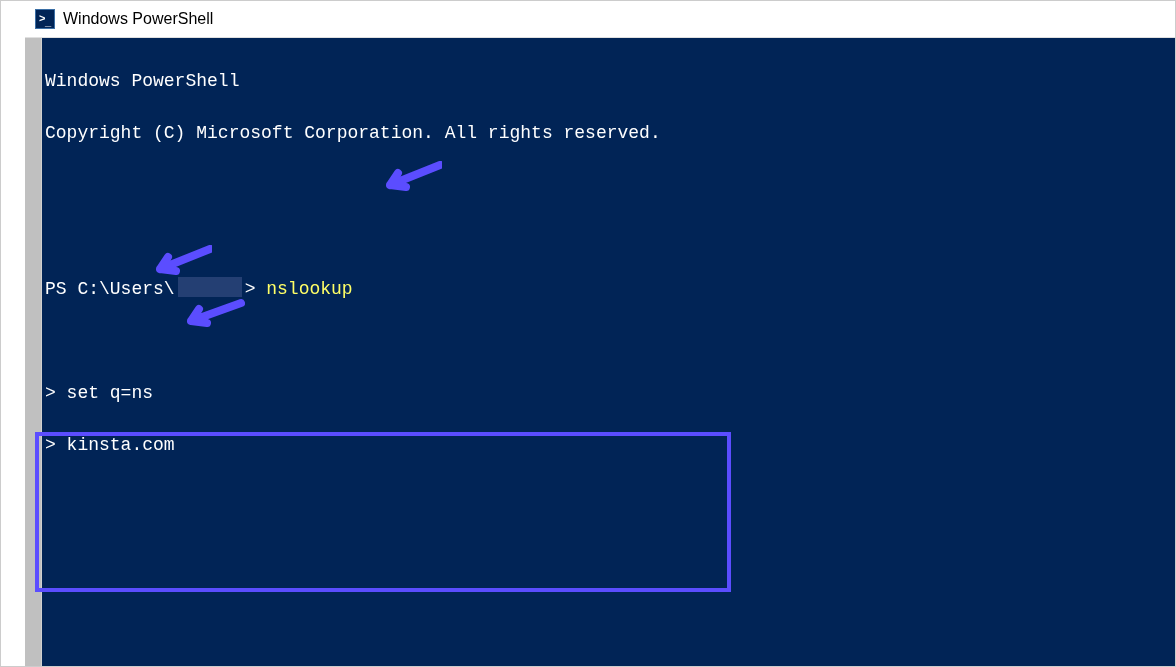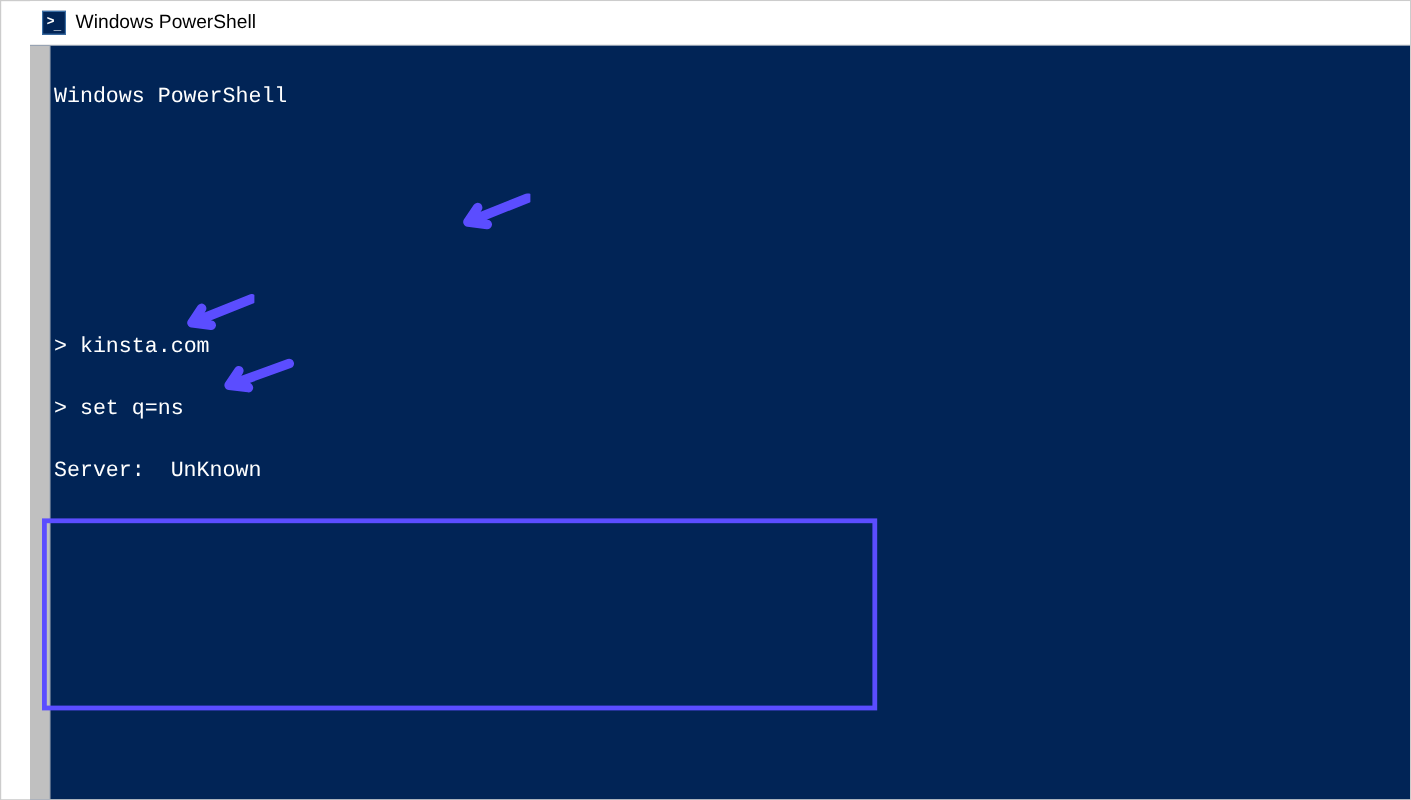--- a/index.html
+++ b/index.html
@@ -127,26 +127,27 @@
   <div class="titlebar">
     <div class="ps-icon"></div>
     <span class="title-text">Windows PowerShell</span>
   </div>
   <div class="terminal">
     <div class="terminal-scroll">
       <div class="terminal-scroll-thumb"></div>
     </div>
     <div class="terminal-content">
 <div class="line">Windows PowerShell</div>
+<div class="line">Copyright (C) Microsoft Corporation. All rights reserved.</div>
 <div class="line"></div>
 <div class="line"></div>
+<div class="line"><span>PS C:\Users\</span><span class="redacted"></span><span>&gt; </span><span class="hl-yellow">nslookup</span></div>
 <div class="line"></div>
+<div class="line"><span>&gt; </span><span>set q=ns</span></div>
 <div class="line"><span>&gt; </span><span>kinsta.com</span></div>
-<div class="line"><span>&gt; </span><span>set q=ns</span></div>
-<div class="line">Server:  UnKnown</div>
 
 
 
 
 
 
 
     </div>
 
     <div class="arrow" style="left:355px; top:123px;">

